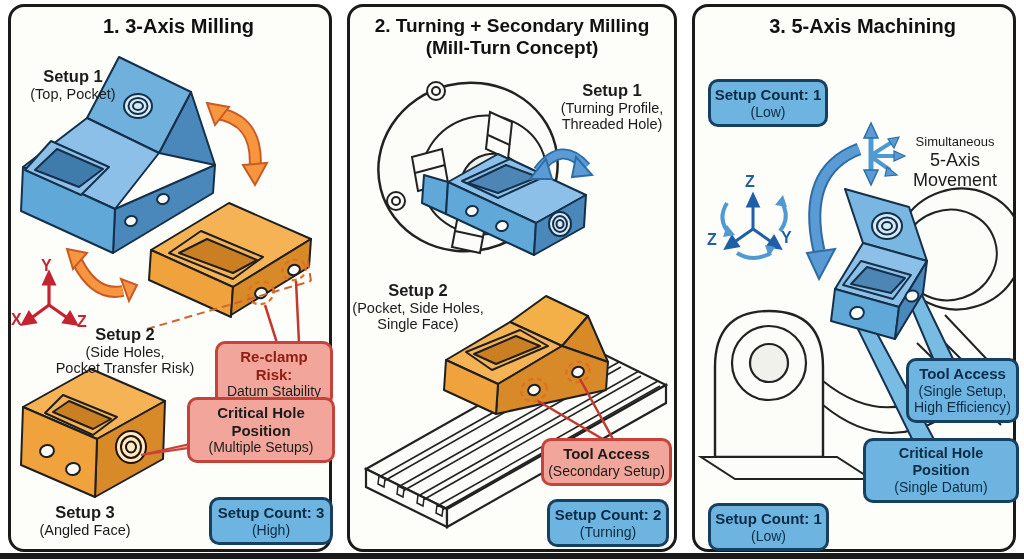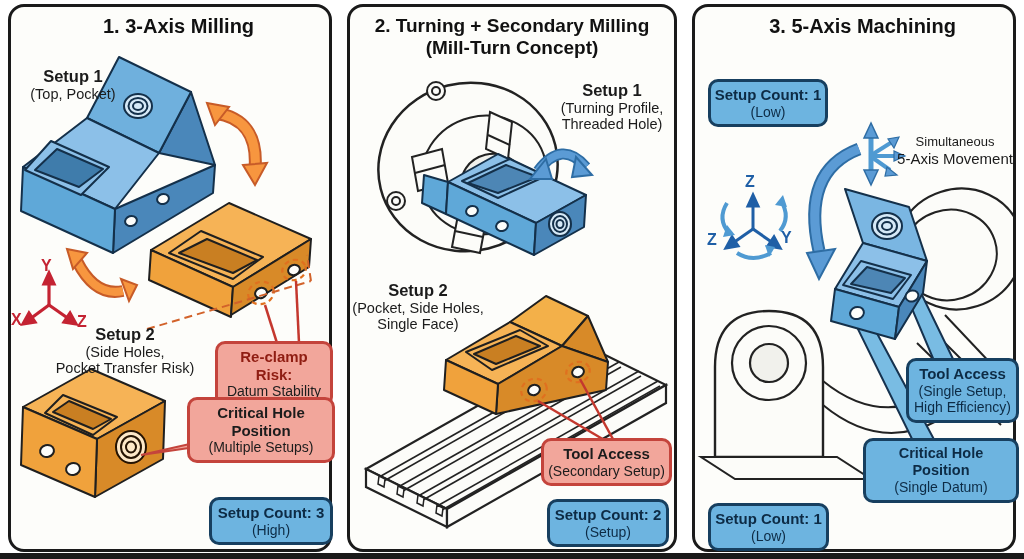--- a/index.html
+++ b/index.html
@@ -126,20 +126,24 @@
       <div class="r">Pocket Transfer Risk)</div>
     </div>
     <div class="co red" style="left:204px;top:334px;width:118px;">
       <div class="t dr">Re-clamp Risk:</div>
       <div class="d">Datum Stability</div>
     </div>
     <div class="co red" style="left:176px;top:390px;width:148px;">
       <div class="t">Critical Hole Position</div>
       <div class="d">(Multiple Setups)</div>
     </div>
+    <div class="lbl" style="left:4px;top:496px;width:140px;">
+      <div class="b">Setup 3</div>
+      <div class="r">(Angled Face)</div>
+    </div>
     <div class="co blue" style="left:198px;top:490px;width:124px;">
       <div class="t">Setup Count: 3</div>
       <div class="d">(High)</div>
     </div>
   </div>
 
   <div class="panel" style="left:347px;width:330px;">
     <svg width="324" height="542" viewBox="0 0 324 542">
 
       <g stroke="#222" fill="#fcfcf9">
@@ -238,21 +242,21 @@
       <div class="b">Setup 2</div>
       <div class="r">(Pocket, Side Holes,</div>
       <div class="r">Single Face)</div>
     </div>
     <div class="co red" style="left:191px;top:431px;width:131px;">
       <div class="t">Tool Access</div>
       <div class="d">(Secondary Setup)</div>
     </div>
     <div class="co blue" style="left:197px;top:492px;width:122px;">
       <div class="t">Setup Count: 2</div>
-      <div class="d">(Setup)</div>
+      <div class="d">(Turning)</div>
     </div>
   </div>
 
   <div class="panel" style="left:692px;width:324px;">
     <svg width="318" height="542" viewBox="0 0 318 542">
 
       <g stroke="#222" fill="#fcfcf9">
         <ellipse cx="264" cy="242" rx="64" ry="60" stroke-width="2.2" transform="rotate(-18 264 242)"></ellipse>
         <ellipse cx="254" cy="248" rx="48" ry="45" stroke-width="2" transform="rotate(-18 254 248)"></ellipse>
         <g fill="none" stroke-width="2">
@@ -325,21 +329,21 @@
       </g>
     </svg>
 
     <div class="ptitle" style="top:8px;">3. 5-Axis Machining</div>
     <div class="co blue" style="left:13px;top:72px;width:120px;">
       <div class="t">Setup Count: 1</div>
       <div class="d">(Low)</div>
     </div>
     <div class="lbl" style="left:196px;top:128px;width:128px;">
       <div class="r" style="font-size:13px;">Simultaneous</div>
-      <div class="r" style="font-size:15px;">5-Axis Movement</div>
+      <div class="r" style="font-size:18px;">5-Axis Movement</div>
     </div>
     <div class="axl blu" style="left:50px;top:166px;">Z</div>
     <div class="axl blu" style="left:12px;top:224px;">Z</div>
     <div class="axl blu" style="left:86px;top:222px;">Y</div>
     <div class="co blue" style="left:211px;top:351px;width:113px;">
       <div class="t">Tool Access</div>
       <div class="d">(Single Setup,</div>
       <div class="d">High Efficiency)</div>
     </div>
     <div class="co blue" style="left:168px;top:431px;width:156px;">

